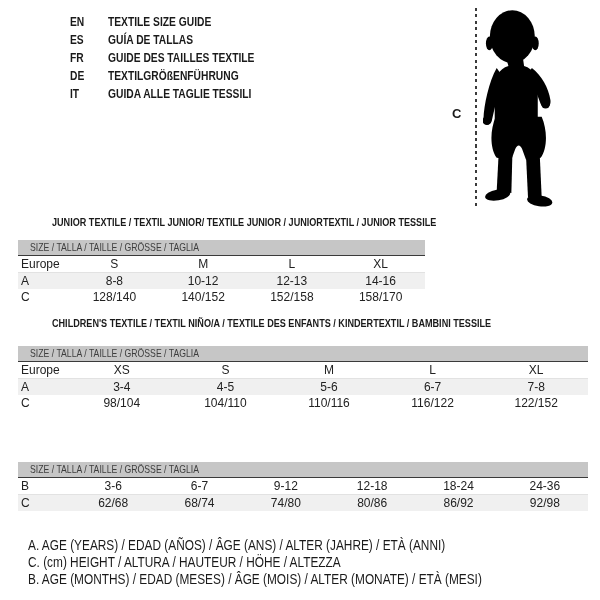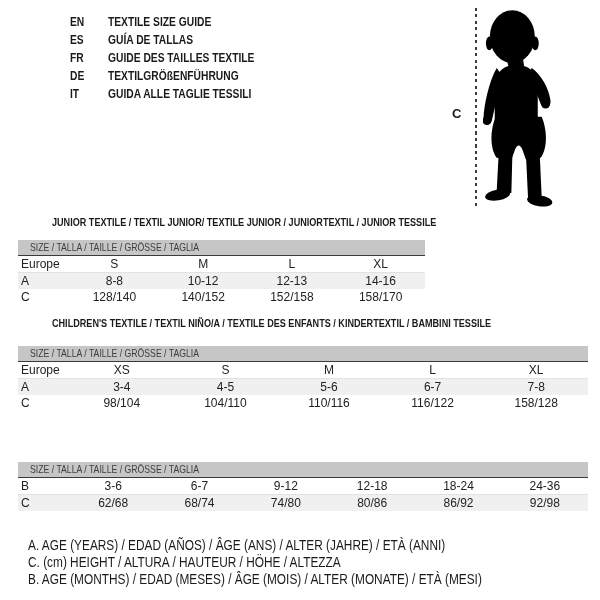--- a/index.html
+++ b/index.html
@@ -149,21 +149,21 @@
           <td>5-6</td>
           <td>6-7</td>
           <td>7-8</td>
         </tr>
         <tr>
           <td class="lbl">C</td>
           <td>98/104</td>
           <td>104/110</td>
           <td>110/116</td>
           <td>116/122</td>
-          <td>158/128</td>
+          <td>122/152</td>
         </tr>
       </tbody>
     </table>
   </div>
 
   <div class="tbl" style="left:18px;top:462px;width:570px;">
     <div class="bar"><span class="cond">SIZE / TALLA / TAILLE / GRÖSSE / TAGLIA</span></div>
     <table>
       <colgroup>
           <col style="width:52px">

